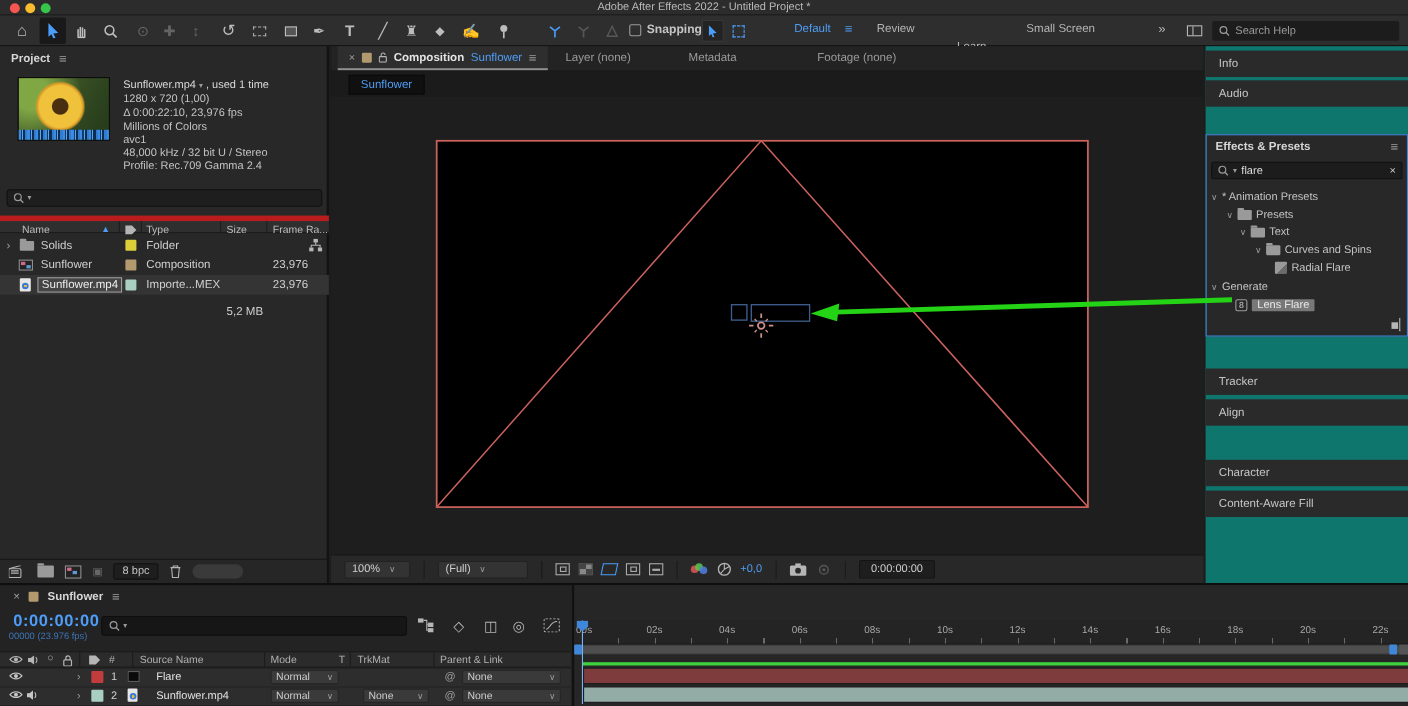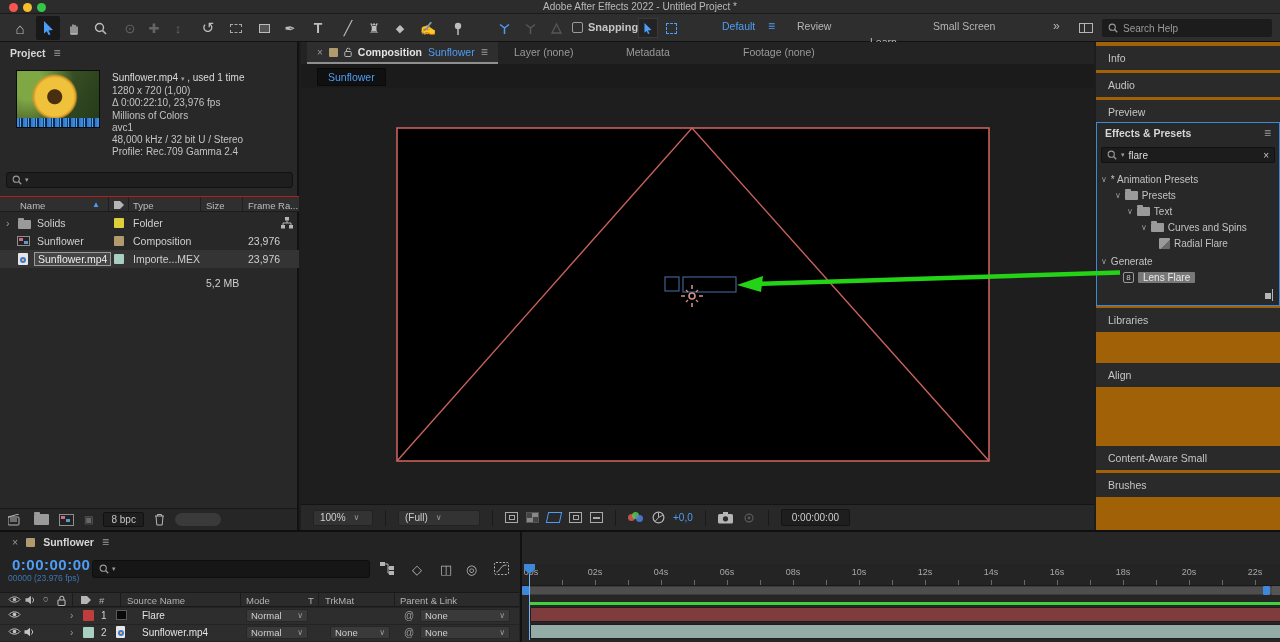--- a/index.html
+++ b/index.html
@@ -38,21 +38,21 @@
       radial-gradient(circle at 46% 46%, #4a2e10 0 7px, rgba(0,0,0,0) 8px),
       radial-gradient(circle at 46% 46%, #f0c23c 0 19px, #d89a26 21px, rgba(0,0,0,0) 23px),
       radial-gradient(circle at 15% 25%, #7fa845 0 18%, rgba(0,0,0,0) 55%),
       linear-gradient(120deg,#51682e,#2e4520 70%,#243a19);
   }
   #thumb .wave { position:absolute; left:0; bottom:0; width:100%; height:9px;
     background: repeating-linear-gradient(90deg,#3b8ce0 0 2px,#123a66 2px 3px,#5aa4f0 3px 4px,#0d2c50 4px 6px,#2f7cd0 6px 8px);
   }
   .meta { position:absolute; top:30px; left:112px; line-height:12.2px; font-size:10px; color:#c3c3c3; }
   .psearch { position:absolute; top:130px; left:6px; width:287px; height:16px; background:#1e1e1e; border:1px solid #111; border-radius:3px; display:flex; align-items:center; padding:0 5px; gap:3px; }
-  .cols { position:absolute; top:154px; left:0; width:299px; height:16px; background:#2f2f2f; border-top:1px solid #b91c1c; border-bottom:1px solid #1b1b1b; font-size:9.5px; color:#bdbdbd; }
+  .cols { position:absolute; top:154px; left:0; width:299px; height:16px; background:#2f2f2f; border-top:5px solid #b91c1c; border-bottom:1px solid #1b1b1b; font-size:9.5px; color:#bdbdbd; }
   .cols .sep, .prow .sep { position:absolute; top:0; bottom:0; width:1px; background:#1f1f1f; }
   .prow { position:absolute; left:0; width:299px; height:18px; font-size:10.5px; color:#cfcfcf; }
   .prow.sel { background:#343434; }
   .swatch { width:10px; height:10px; border-radius:1px; display:inline-block; }
   .folder { width:13px; height:9px; background:#9a9a9a; border-radius:1px; position:relative; display:inline-block; }
   .folder:before { content:""; position:absolute; top:-2px; left:0; width:6px; height:2px; background:#9a9a9a; border-radius:1px 1px 0 0; }
   .compicon { width:13px; height:10px; background:#222; border:1px solid #8e8e8e; position:relative; display:inline-block; }
   .compicon:before { content:""; position:absolute; left:1px; top:1px; width:4px; height:3px; background:#d06a8a; }
   .compicon:after { content:""; position:absolute; left:6px; top:4px; width:4px; height:3px; background:#5a9ad0; }
   .fileicon { width:10px; height:12px; background:#e6e6e6; border-radius:1px; position:relative; display:inline-block; }
@@ -74,21 +74,21 @@
   .vsep { width:1px; height:16px; background:#1a1a1a; margin:0 4px; }
   .tcbox { background:#1e1e1e; border:1px solid #141414; border-radius:2px; padding:2px 10px; color:#cfcfcf; }
   .checker { width:13px; height:11px; background:conic-gradient(#888 0 25%,#444 0 50%,#888 0 75%,#444 0); border:1px solid #555; }
   .maskroi { width:14px; height:11px; border:1px solid #4a9df8; transform:skewX(-12deg); }
   .boxin { width:13px; height:11px; border:1px solid #aaa; display:flex; align-items:center; justify-content:center; }
   .boxin i { display:block; width:6px; height:5px; border:1px solid #aaa; }
   .rgbdots { position:relative; width:16px; height:12px; }
   .rgbdots i { position:absolute; width:7px; height:7px; border-radius:50%; opacity:.85; }
 
   
-  #sidebar { position:absolute; top:42px; left:1096px; width:184px; height:593px; background:#a16207; }
+  #sidebar { position:absolute; top:42px; left:1096px; width:184px; height:593px; background:#0f766e; }
   .strip { position:absolute; left:0; width:184px; height:24px; background:#2a2a2a; display:flex; align-items:center; padding:0 12px; color:#c5c5c5; font-size:10.5px; }
   #fxpanel { position:absolute; top:80px; left:0; width:184px; height:184px; background:#282828; border:1px solid #3f87d8; }
   #fxsearch { position:absolute; top:24px; left:4px; width:174px; height:16px; background:#1c1c1c; border:1px solid #111; border-radius:2px; display:flex; align-items:center; gap:4px; padding:0 5px; color:#ddd; }
   .fxrow { position:absolute; left:0; width:182px; height:16px; display:flex; align-items:center; gap:4px; color:#c3c3c3; font-size:10px; }
   .fxchev { color:#9a9a9a; font-size:8px; }
   .badge8 { width:11px; height:11px; border:1px solid #9a9a9a; border-radius:2px; font-size:8px; color:#c5c5c5; display:flex; align-items:center; justify-content:center; }
   .presetico { width:11px; height:11px; background:linear-gradient(135deg,#9a9a9a 55%,#6a6a6a 55%); border-radius:1px; }
   .fxsel { background:#787878; color:#e9e9e9; padding:0 5px; border-radius:1px; }
   .cornerico { width:11px; height:11px; border:1px solid #b5b5b5; border-left:none; border-top:none; position:relative; }
   .cornerico:before { content:""; position:absolute; right:1px; bottom:1px; width:6px; height:6px; background:#b5b5b5; }
@@ -402,23 +402,20 @@
   </div>
 </div>
 
 <div id="sidebar">
   <div class="strip" style="top:4px;">
       <span>Info</span>
     </div>
   <div class="strip" style="top:31px;">
       <span>Audio</span>
     </div>
-  <div class="strip" style="top:58px;">
-      <span>Preview</span>
-    </div>
 
   <div id="fxpanel">
     <div class="panel-head" style="padding:3px 8px;justify-content:space-between;">
       <span>Effects &amp; Presets</span>
       <span class="menu-glyph">≡</span>
     </div>
     <div id="fxsearch">
       <svg width="10" height="10" viewBox="0 0 13 13">
           <circle cx="5.5" cy="5.5" r="4" stroke="#9a9a9a" stroke-width="1.4" fill="none"></circle>
           <path d="M8.5 8.5 L12 12" stroke="#9a9a9a" stroke-width="1.6"></path>
@@ -455,31 +452,31 @@
       <span class="fxchev">∨</span>
       <span>Generate</span>
     </div>
     <div class="fxrow" style="top:146px;padding-left:26px;">
       <span class="badge8">8</span>
       <span class="fxsel">Lens Flare</span>
     </div>
     <div class="abs" style="right:6px;bottom:5px;"><span class="cornerico"></span></div>
   </div>
 
-  <div class="strip" style="top:266px;">
-      <span>Libraries</span>
+  <div class="strip" style="top:293px;">
+      <span>Tracker</span>
     </div>
   <div class="strip" style="top:321px;">
       <span>Align</span>
     </div>
+  <div class="strip" style="top:376px;">
+      <span>Character</span>
+    </div>
   <div class="strip" style="top:404px;">
-      <span>Content-Aware Small</span>
-    </div>
-  <div class="strip" style="top:431px;">
-      <span>Brushes</span>
+      <span>Content-Aware Fill</span>
     </div>
 </div>
 
 <div id="timeline">
   <div id="tl-tab">
     <span style="color:#9a9a9a;font-weight:normal;">×</span>
     <span class="swatch" style="background:#b29a6e;width:9px;height:9px;"></span>
     <span>Sunflower</span>
     <span class="menu-glyph">≡</span>
   </div>

